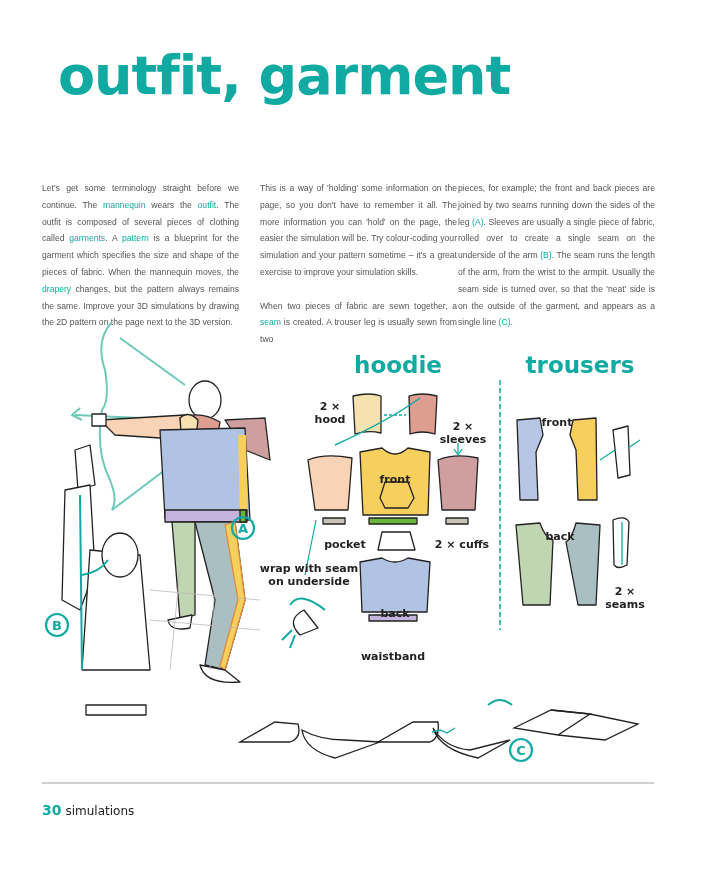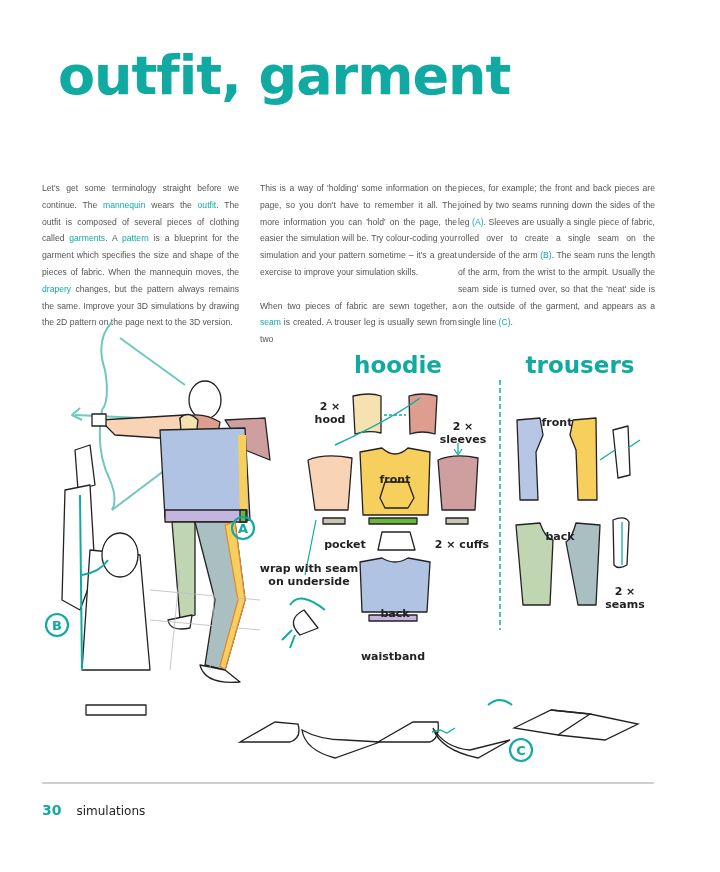--- a/index.html
+++ b/index.html
@@ -14,21 +14,21 @@
     font-family: "Liberation Sans", sans-serif; font-size: 8.6px; line-height: 16.8px;
     color: #555; text-align: justify; margin: 0;
   }
   .col p { margin: 0 0 16.8px 0; }
   .kw { color: #10aaa3; font-weight: normal; }
   .illus { position: absolute; left: 0; top: 310px; width: 720px; height: 460px; }
   .lbl { font-family: "DejaVu Sans", sans-serif; font-weight: bold; fill: #222; }
   .hdr { font-family: "DejaVu Sans", sans-serif; font-weight: bold; fill: #10aaa3; }
   .rule { position: absolute; left: 42px; top: 782px; width: 612px; height: 2px; background: #cfcfcf; }
   .footer { position: absolute; left: 42px; top: 802px; font-family: "DejaVu Sans", sans-serif; font-size: 12px; color: #222; }
-  .footer .num { color: #10aaa3; font-weight: bold; font-size: 14px; margin-right: 15px; }
+  .footer .num { color: #10aaa3; font-weight: bold; font-size: 14px; margin-right: 4px; }
 </style>
 </head>
 <body>
 
 <h1 class="title">
   <span>outfit, garment</span><br>
 </h1>
 
 <div class="col" style="left:42px;">
   <p>Let's get some terminology straight before we continue. The <span class="kw">mannequin</span> wears the <span class="kw">outfit</span>. The outfit is composed of several pieces of clothing called <span class="kw">garments</span>. A <span class="kw">pattern</span> is a blueprint for the garment which specifies the size and shape of the pieces of fabric. When the mannequin moves, the <span class="kw">drapery</span> changes, but the pattern always remains the same. Improve your 3D simulations by drawing the 2D pattern on the page next to the 3D version.</p>

